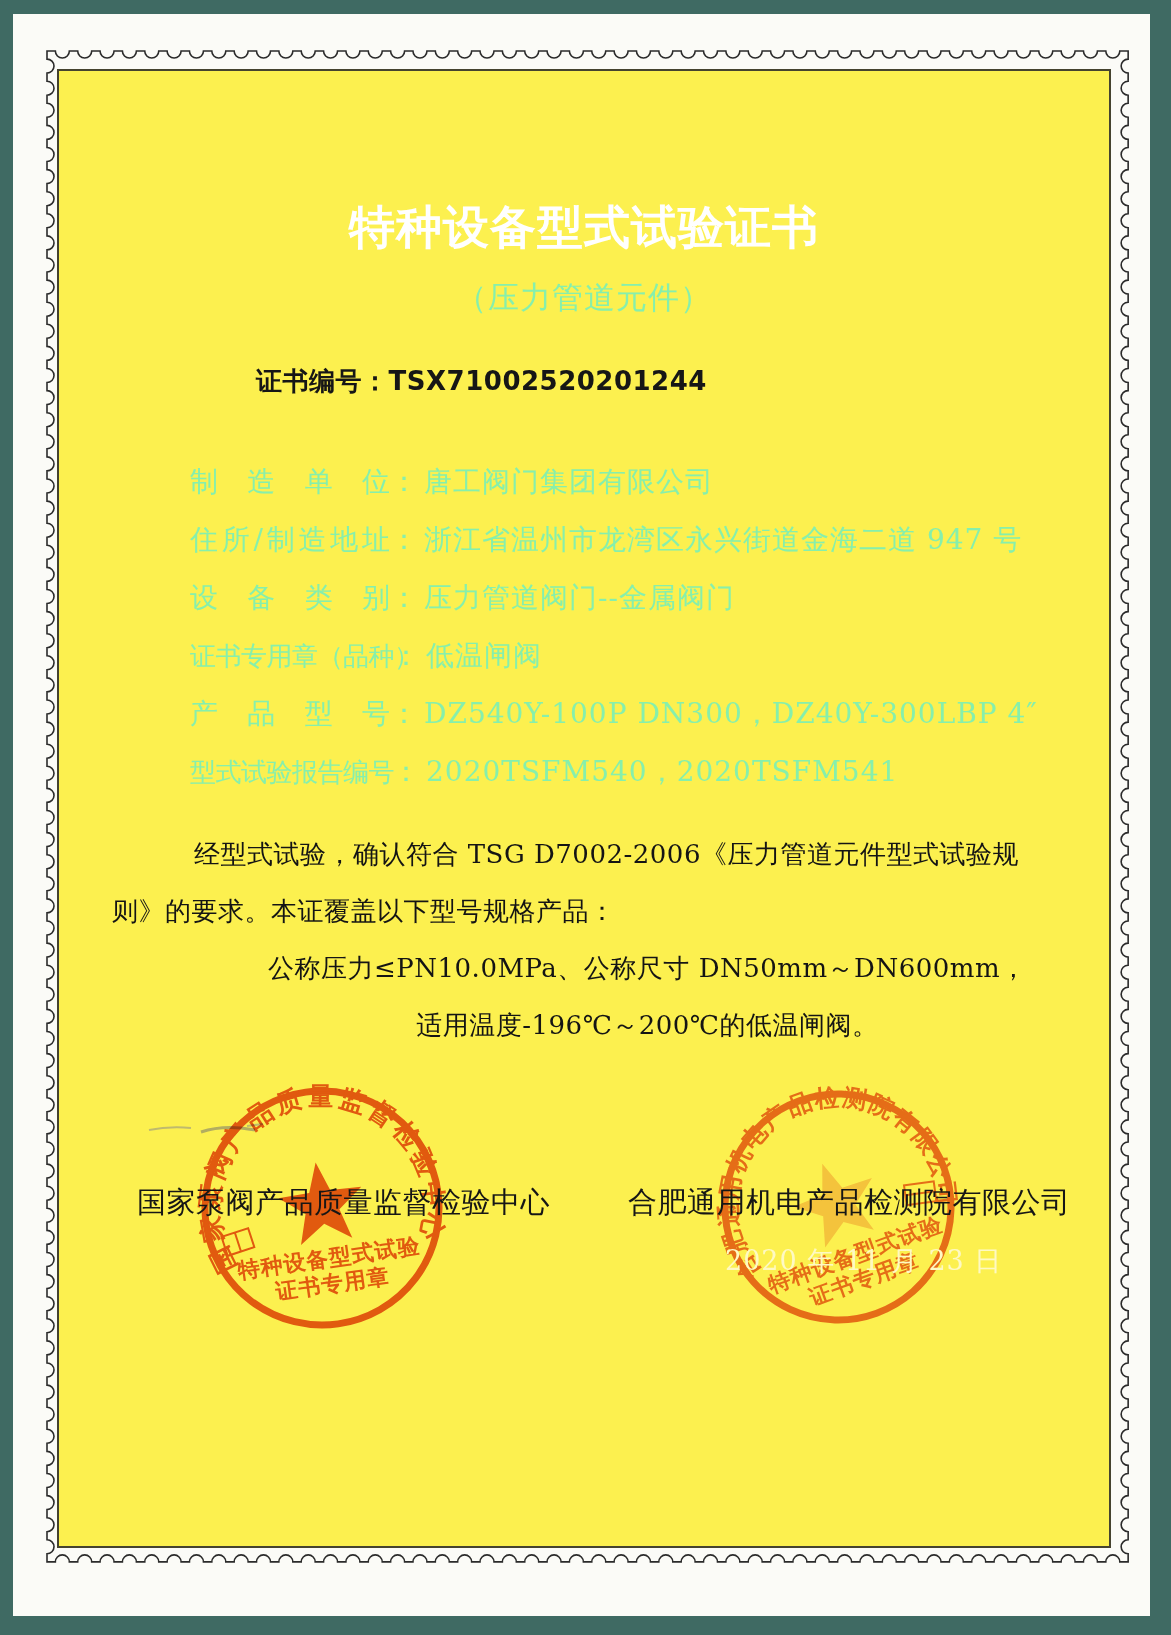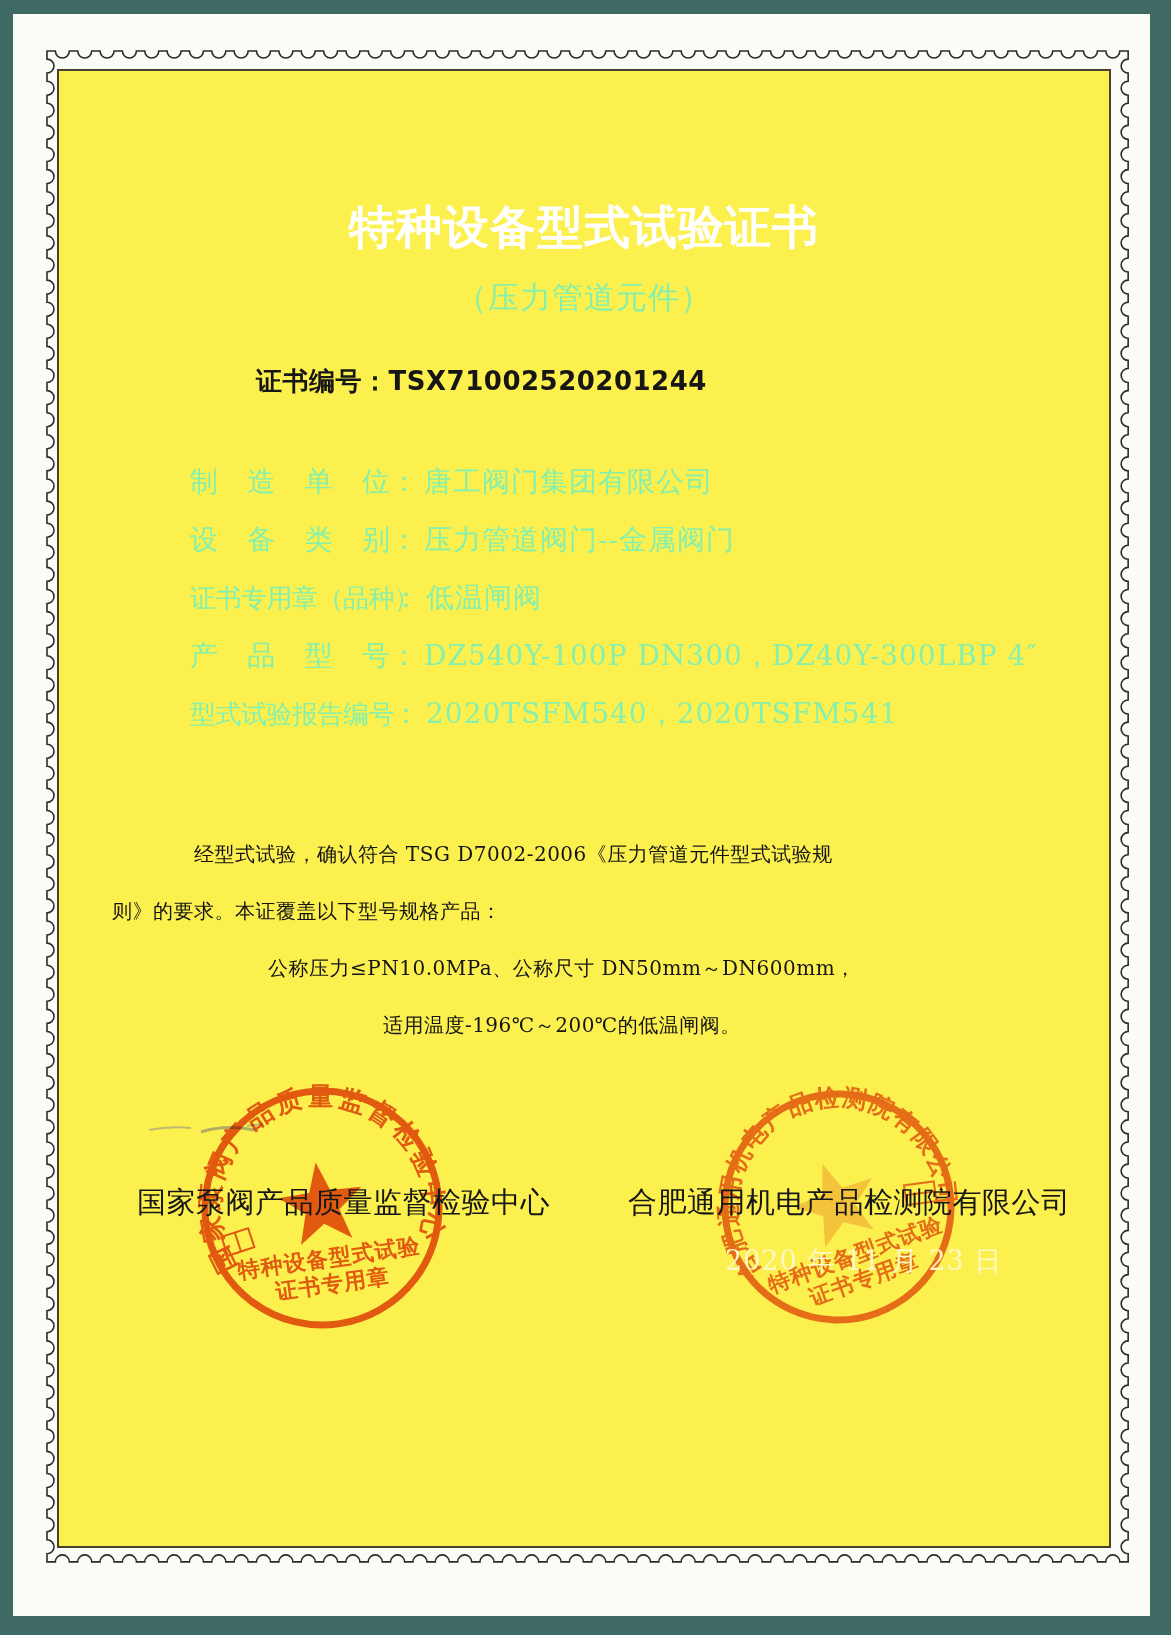--- a/index.html
+++ b/index.html
@@ -20,21 +20,21 @@
          font-family:"DejaVu Sans","Liberation Sans",sans-serif;
          font-size:26px;font-weight:700;color:#161616;letter-spacing:.5px;white-space:nowrap;}
 
   .fields{position:absolute;left:190px;top:453px;color:#86efac;}
   .frow{height:58px;line-height:58px;font-size:28px;white-space:nowrap;}
   .flabel{display:inline-block;width:200px;text-align:justify;text-align-last:justify;vertical-align:top;}
   .frow.compact .flabel{font-size:26px;width:202px;letter-spacing:-.5px;}
   .fcolon{display:inline-block;}
   .fvalue{margin-left:6px;letter-spacing:1px;}
 
-  .bodytext{position:absolute;left:112px;top:826px;color:#141414;font-size:20px;}
+  .bodytext{position:absolute;left:112px;top:826px;color:#141414;font-size:26px;}
   .bline{height:57px;line-height:57px;white-space:nowrap;letter-spacing:.5px;}
   .indent1{padding-left:82px;}
   .indent2{padding-left:156px;text-align:center;}
 
   .org{position:absolute;top:1183px;font-size:29px;color:#161616;white-space:nowrap;z-index:3;letter-spacing:.5px;}
   .org-left{left:137px;}
   .org-right{left:628px;}
   .dateline{position:absolute;left:725px;top:1243px;font-size:27px;color:#fef9c3;
             white-space:nowrap;z-index:3;letter-spacing:1px;}
 
@@ -64,20 +64,21 @@
   </svg>
 
   <div class="paper" style="background: rgb(252, 240, 79);"></div>
 
   <div class="title">特种设备型式试验证书</div>
   <div class="subtitle">（压力管道元件）</div>
   <div class="certline"><span>证书编号：</span><span>TSX71002520201244</span></div>
 
   <div class="fields">
     <div class="frow"><span class="flabel">制造单位</span><span class="fcolon">：</span><span class="fvalue">唐工阀门集团有限公司</span></div>
+    <div class="frow"><span class="flabel">住所/制造地址</span><span class="fcolon">：</span><span class="fvalue">浙江省温州市龙湾区永兴街道金海二道 947 号</span></div>
     <div class="frow"><span class="flabel">设备类别</span><span class="fcolon">：</span><span class="fvalue">压力管道阀门--金属阀门</span></div>
     <div class="frow compact"><span class="flabel">证书专用章（品种）</span><span class="fcolon">：</span><span class="fvalue">低温闸阀</span></div>
     <div class="frow"><span class="flabel">产品型号</span><span class="fcolon">：</span><span class="fvalue">DZ540Y-100P DN300，DZ40Y-300LBP 4″</span></div>
     <div class="frow compact"><span class="flabel">型式试验报告编号</span><span class="fcolon">：</span><span class="fvalue">2020TSFM540，2020TSFM541</span></div>
   </div>
 
   <div class="bodytext">
     <div class="bline indent1">经型式试验，确认符合 TSG D7002-2006《压力管道元件型式试验规</div>
     <div class="bline">则》的要求。本证覆盖以下型号规格产品：</div>
     <div class="bline indent2">公称压力≤PN10.0MPa、公称尺寸 DN50mm～DN600mm，</div>

